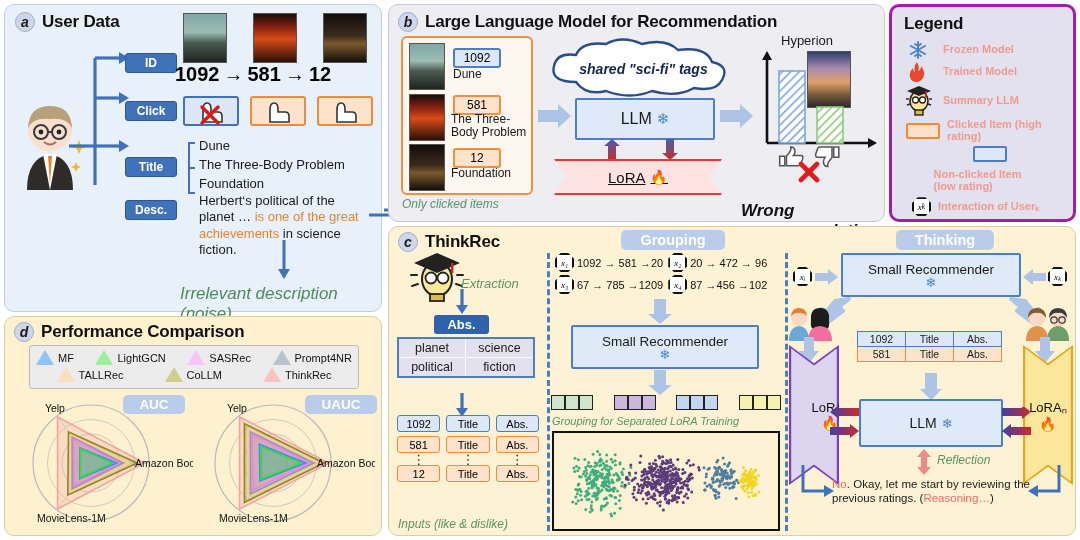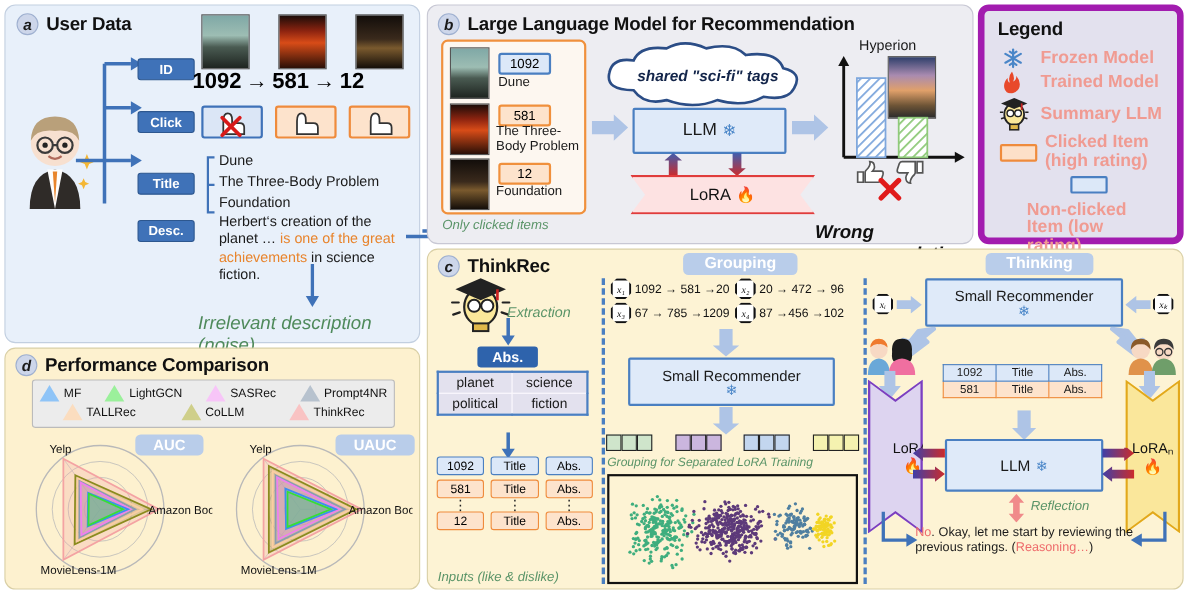--- a/index.html
+++ b/index.html
@@ -3,21 +3,21 @@
 <meta charset="utf-8">
 <style>
   * { box-sizing: border-box; margin:0; padding:0; }
   body {
     width:1080px; height:540px; background:#ffffff;
     font-family:"Liberation Sans", sans-serif; overflow:hidden; position:relative;
   }
   .panel { position:absolute; border-radius:10px; }
   .p-blue  { background:#e8f0fa; border:1px solid #c2cfe0; }
   .p-grey  { background:#ededf2; border:1px solid #c8c8d4; }
-  .p-lav   { background:#e3e1ee; border:6px solid #a21caf; }
+  .p-lav   { background:#e3e1ee; border:3px solid #a21caf; }
   .p-cream { background:#fdf3d4; border:1px solid #d9cfa5; }
   .p-cream2{ background:#fdf1cf; border:1px solid #d9cfa5; }
 
   .badge {
     display:inline-flex; align-items:center; justify-content:center;
     width:20px; height:20px; border-radius:50%;
     background:#cdd6ea; color:#1a1a1a; font-weight:bold; font-size:14px;
     font-style:italic; border:1px solid #9fb0d0;
   }
   .ptitle { font-size:17px; font-weight:bold; color:#111; letter-spacing:-0.2px; }
@@ -60,21 +60,21 @@
     background:#fde2e2; border:2px solid #e03c3c;
     clip-path:polygon(0% 0%, 8% 50%, 0% 100%, 100% 100%, 92% 50%, 100% 0%);
     display:flex; align-items:center; justify-content:center; gap:5px;
     font-size:15px; color:#111;
   }
   .snow { color:#4a86c8; font-size:15px; }
   .fire { color:#e8492b; font-size:14px; }
 
   
   .leg-row { display:flex; align-items:center; gap:7px; margin-bottom:2px; }
-  .leg-txt { font-size:16px; font-weight:bold; color:#f09b92; line-height:1.05; }
+  .leg-txt { font-size:11px; font-weight:bold; color:#f09b92; line-height:1.05; }
   .sw { width:34px; height:16px; border-radius:2px; }
   .sw.o { background:#fde0c8; border:2px solid #ef8b3c; }
   .sw.b { background:#dce8f8; border:2px solid #4a7fc1; }
 
   .octa {
     width:19px; height:19px; background:#fff; border:2px solid #111;
     clip-path:polygon(30% 0,70% 0,100% 30%,100% 70%,70% 100%,30% 100%,0 70%,0 30%);
     display:flex; align-items:center; justify-content:center;
     font-size:9px; font-style:italic; font-family:"Liberation Serif",serif;
   }
@@ -215,21 +215,21 @@
     <line x1="4" y1="27" x2="10" y2="27" stroke="#3f72b8" stroke-width="2"></line>
   </svg>
   <div style="position:absolute; left:194px; top:131px;">
     <div class="titletext" style="line-height:19px;">Dune</div>
     <div class="titletext" style="line-height:19px;">The Three-Body Problem</div>
     <div class="titletext" style="line-height:19px;">Foundation</div>
   </div>
 
   <div class="bluelabel" style="position:absolute; left:120px; top:195px; width:52px;">Desc.</div>
   <div class="desc" style="position:absolute; left:194px; top:188px; width:172px;">
-    <span>Herbert‘s creation of the planet … </span><span class="hl">is one of the great achievements</span><span> in science fiction.</span>
+    <span>Herbert‘s political of the planet … </span><span class="hl">is one of the great achievements</span><span> in science fiction.</span>
   </div>
   <svg style="position:absolute; left:272px; top:235px;" width="14" height="40">
     <line x1="7" y1="0" x2="7" y2="30" stroke="#3f72b8" stroke-width="3"></line>
     <polygon points="1,29 13,29 7,39" fill="#3f72b8"></polygon>
   </svg>
   <div class="noise" style="position:absolute; left:175px; top:279px;">Irrelevant description (noise)</div>
 
   <svg style="position:absolute; left:364px; top:205px;" width="40" height="10">
     <line x1="0" y1="5" x2="40" y2="5" stroke="#3f72b8" stroke-width="3"></line>
   </svg>
@@ -283,21 +283,21 @@
       </linearGradient>
       <linearGradient id="gradDn" x1="0" y1="0" x2="0" y2="1">
         <stop offset="0" stop-color="#3f5fb0"></stop>
           <stop offset="1" stop-color="#cc2b2b"></stop>
       </linearGradient>
     </defs>
     <polygon points="4,21 4,7 0,7 8,0 16,7 12,7 12,21" fill="url(#gradUp)"></polygon>
     <polygon points="62,0 62,14 58,14 66,21 74,14 70,14 70,0" fill="url(#gradDn)"></polygon>
   </svg>
 
-  <div class="lora-hex" style="position:absolute; left:184px; top:154px; width:168px; height:36px;">
+  <div class="lora-hex" style="position:absolute; left:165px; top:154px; width:168px; height:36px;text-decoration:underline;">
     <span>LoRA</span>
     <span class="fire">🔥</span>
   </div>
 
   <svg style="position:absolute; left:331px; top:98px;" width="34" height="26">
     <polygon points="0,7 20,7 20,1 33,13 20,25 20,19 0,19" fill="#aec4e6"></polygon>
   </svg>
 
   <div style="position:absolute; left:362px; top:28px; width:130px; height:165px;">
     <div style="position:absolute; left:30px; top:0px; font-size:13px; color:#1a1a1a;">Hyperion</div>

